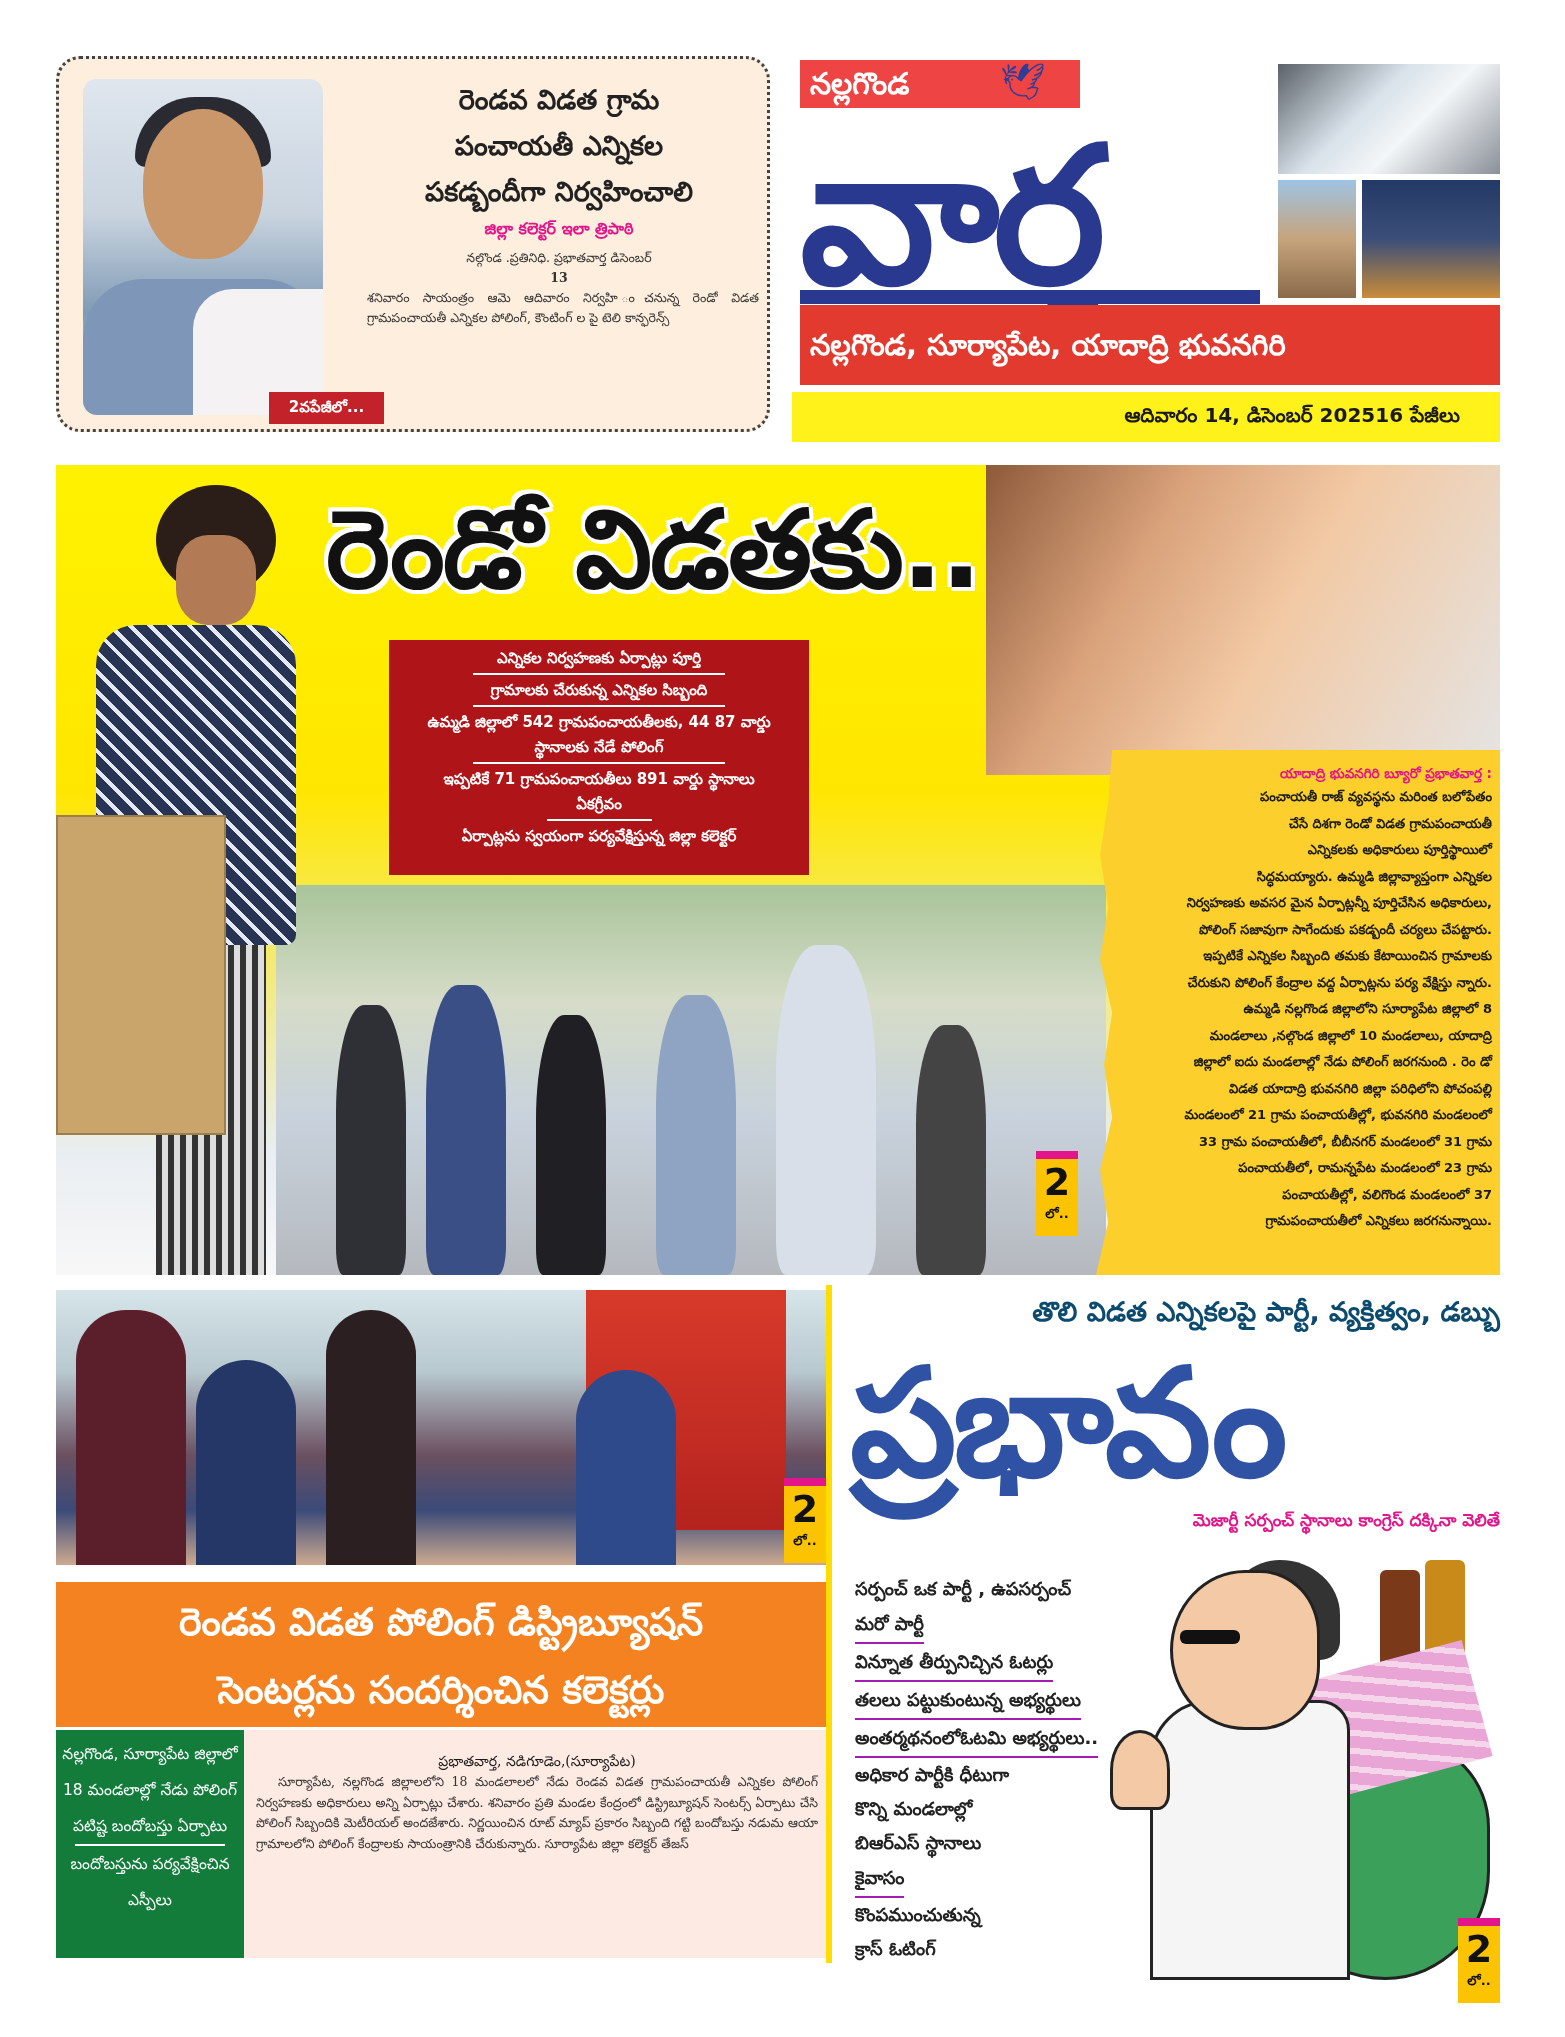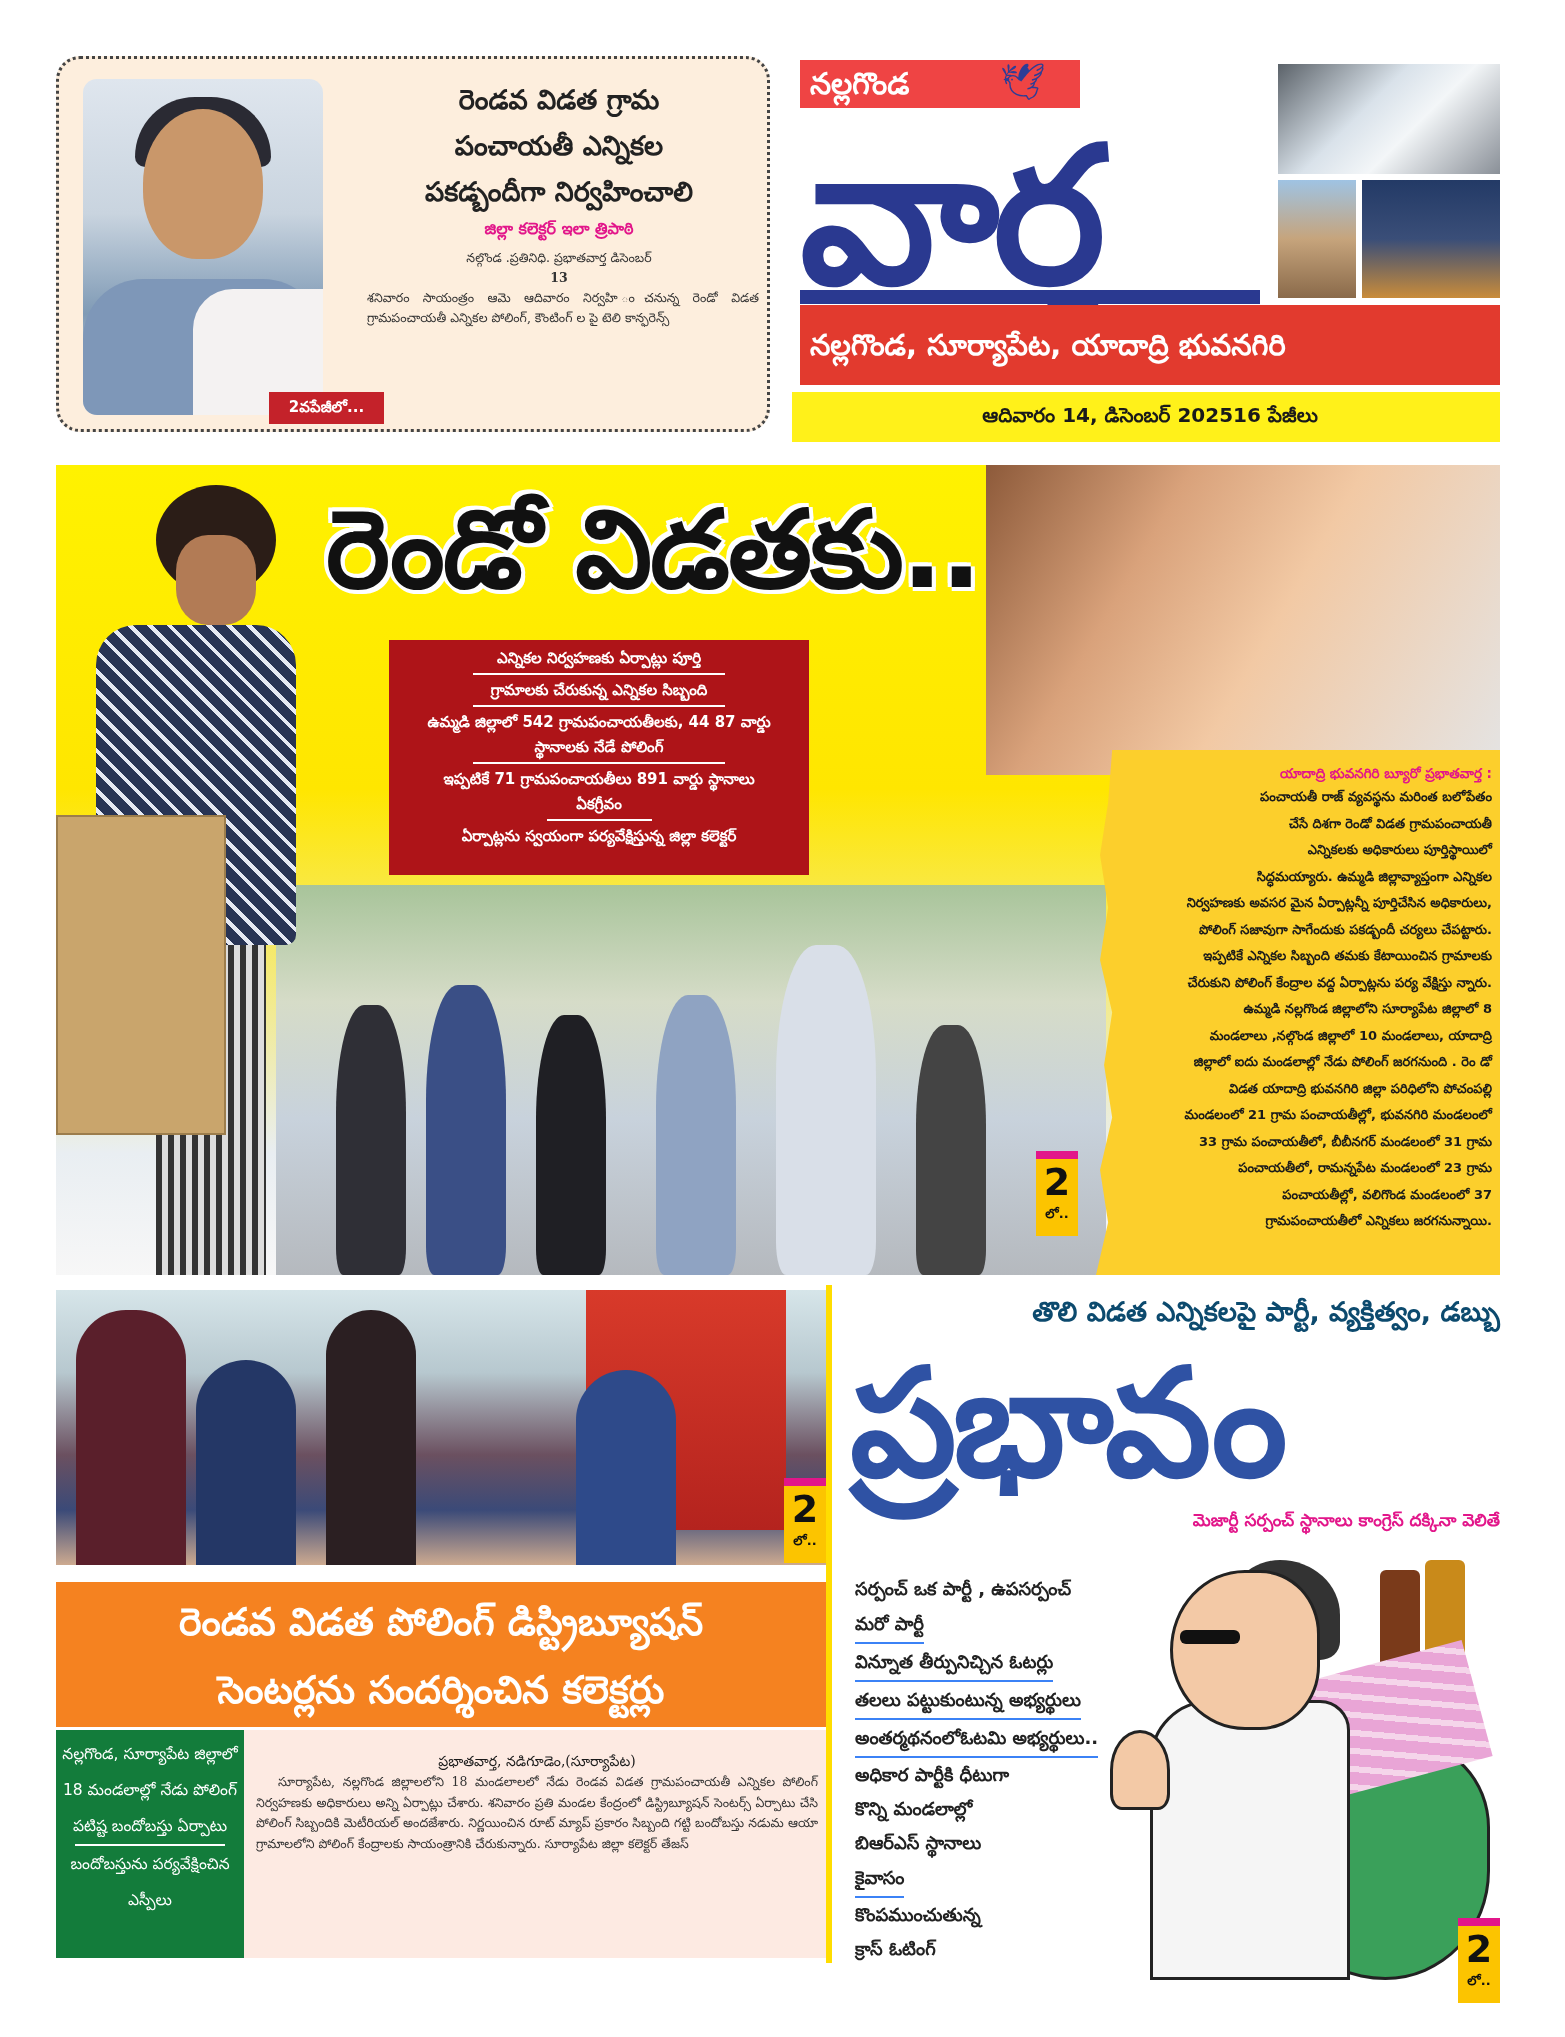--- a/index.html
+++ b/index.html
@@ -19,21 +19,21 @@
 .teaser-body{font-size:12.5px;color:#333;line-height:20px;margin-top:6px;font-family:"DejaVu Serif",serif}
 
 #mast-red{left:800px;top:60px;width:280px;height:48px;background:#ef4444;color:#fff;font-size:30px;font-weight:bold;padding-left:10px;line-height:48px}
 #mast-dove{left:1000px;top:62px;width:70px;height:40px;color:#2e3d96;font-size:36px;line-height:40px}
 #mast-logo{left:800px;top:112px;width:470px;height:215px;color:#2a3990;font-size:190px;font-weight:bold;line-height:210px;letter-spacing:-6px;font-family:"DejaVu Sans",sans-serif}
 #mast-underline{left:800px;top:290px;width:460px;height:14px;background:#2a3990}
 #mast-img1{left:1278px;top:64px;width:222px;height:110px;background:linear-gradient(135deg,#5b6269 0%,#d9e2ea 40%,#f3f6f8 60%,#8a9098 100%)}
 #mast-img2{left:1278px;top:180px;width:78px;height:118px;background:linear-gradient(180deg,#9fc3e3 0%,#c6a47c 50%,#8a6a4a 100%)}
 #mast-img3{left:1362px;top:180px;width:138px;height:118px;background:linear-gradient(180deg,#233a66 0%,#3a4e78 50%,#c98c3a 100%)}
 #mast-band{left:800px;top:305px;width:700px;height:80px;background:#e23a2e;color:#fff;font-size:29px;font-weight:bold;line-height:80px;padding-left:10px;white-space:nowrap}
-#mast-date{left:792px;top:392px;width:708px;height:50px;background:#fff11a;display:flex;justify-content:center;align-items:center;padding:0 32px 0 40px;font-size:20px;font-weight:bold}
+#mast-date{left:792px;top:392px;width:708px;height:50px;background:#fff11a;display:flex;justify-content:flex-end;align-items:center;padding:0 40px 0 40px;font-size:20px;font-weight:bold}
 
 #lead{left:56px;top:465px;width:1444px;height:810px;background:linear-gradient(180deg,#fff200 0%,#ffe600 40%,#e9eef2 85%,#f7f7f7 100%);overflow:hidden}
 #lead-right-photo{left:930px;top:0;width:514px;height:310px;background:linear-gradient(120deg,#8d5a3a 0%,#d9a27b 30%,#f2c9a4 55%,#e4e4e4 100%)}
 #lead-crowd{left:220px;top:420px;width:830px;height:390px;background:linear-gradient(180deg,#a8c49a 0%,#d6dcc8 30%,#c8d2dc 60%,#b5b9be 100%)}
 .person{position:absolute;border-radius:40% 40% 10% 10%}
 #lead-woman{left:0;top:10px;width:260px;height:800px}
 #lead-woman .hair{position:absolute;left:100px;top:10px;width:120px;height:110px;background:#2b1d17;border-radius:50%}
 #lead-woman .face{position:absolute;left:120px;top:60px;width:80px;height:90px;background:#b27b55;border-radius:40%}
 #lead-woman .torso{position:absolute;left:40px;top:150px;width:200px;height:320px;background:repeating-linear-gradient(45deg,#283454 0 10px,#e5e9f3 10px 14px);border-radius:40px 40px 10px 10px}
 #lead-woman .board{position:absolute;left:0;top:340px;width:170px;height:320px;background:#c9a56c;border:2px solid #9c7d4c}
@@ -64,21 +64,21 @@
 #bl-body{left:244px;top:1730px;width:582px;height:228px;background:#fdeae2;padding:20px 8px 0 12px}
 .bb-dateline{font-size:14px;text-align:center;font-family:"DejaVu Serif",serif;line-height:22px}
 .bb-p{font-size:12.5px;line-height:20.5px;text-indent:22px;text-align:justify;font-family:"DejaVu Serif",serif;color:#333}
 #bl-divider{left:826px;top:1285px;width:6px;height:678px;background:#ffdd00}
 
 #br-sub{left:850px;top:1290px;width:650px;font-size:27px;font-weight:bold;color:#0c4a6e;text-align:right;line-height:44px}
 #br-title{left:850px;top:1328px;width:650px;height:200px;color:#2f52a4;font-size:150px;font-weight:bold;line-height:190px;letter-spacing:-4px}
 #br-deck{left:1050px;top:1506px;width:450px;font-size:17px;font-weight:bold;color:#e2168a;text-align:right;line-height:28px;white-space:nowrap}
 #br-list{left:855px;top:1572px;width:340px}
 .br-item{font-size:18px;font-weight:bold;line-height:34px;color:#222;white-space:nowrap}
-.br-item.u{border-bottom:2px solid #3b82f6;display:inline-block;line-height:36px}
+.br-item.u{border-bottom:2px solid #a21caf;display:inline-block;line-height:36px}
 #br-cartoon{left:1110px;top:1560px;width:390px;height:420px}
 #br-cartoon .coat{position:absolute;left:40px;top:140px;width:200px;height:280px;background:#f5f5f5;border:3px solid #222;border-radius:60px 30px 0 0}
 #br-cartoon .head{position:absolute;left:60px;top:10px;width:150px;height:160px;background:#f3c9a6;border:3px solid #222;border-radius:50% 40% 40% 50%}
 #br-cartoon .hair{position:absolute;left:120px;top:0;width:110px;height:100px;background:#333;border-radius:50% 60% 20% 20%}
 #br-cartoon .glasses{position:absolute;left:70px;top:70px;width:60px;height:14px;background:#111;border-radius:6px}
 #br-cartoon .bag{position:absolute;left:150px;top:180px;width:230px;height:240px;background:#3aa05a;border:3px solid #222;border-radius:20% 40% 50% 60%}
 #br-cartoon .cash{position:absolute;left:200px;top:100px;width:170px;height:120px;background:repeating-linear-gradient(20deg,#e9a5d6 0 12px,#f5d5ea 12px 18px);transform:rotate(-15deg)}
 #br-cartoon .bottle1{position:absolute;left:270px;top:10px;width:40px;height:120px;background:#7a3a1a;border-radius:6px 6px 4px 4px}
 #br-cartoon .bottle2{position:absolute;left:315px;top:0;width:40px;height:130px;background:#c98a1a;border-radius:6px 6px 4px 4px}
 #br-cartoon .hands{position:absolute;left:0;top:170px;width:60px;height:80px;background:#f3c9a6;border:3px solid #222;border-radius:50% 50% 20% 20%}

